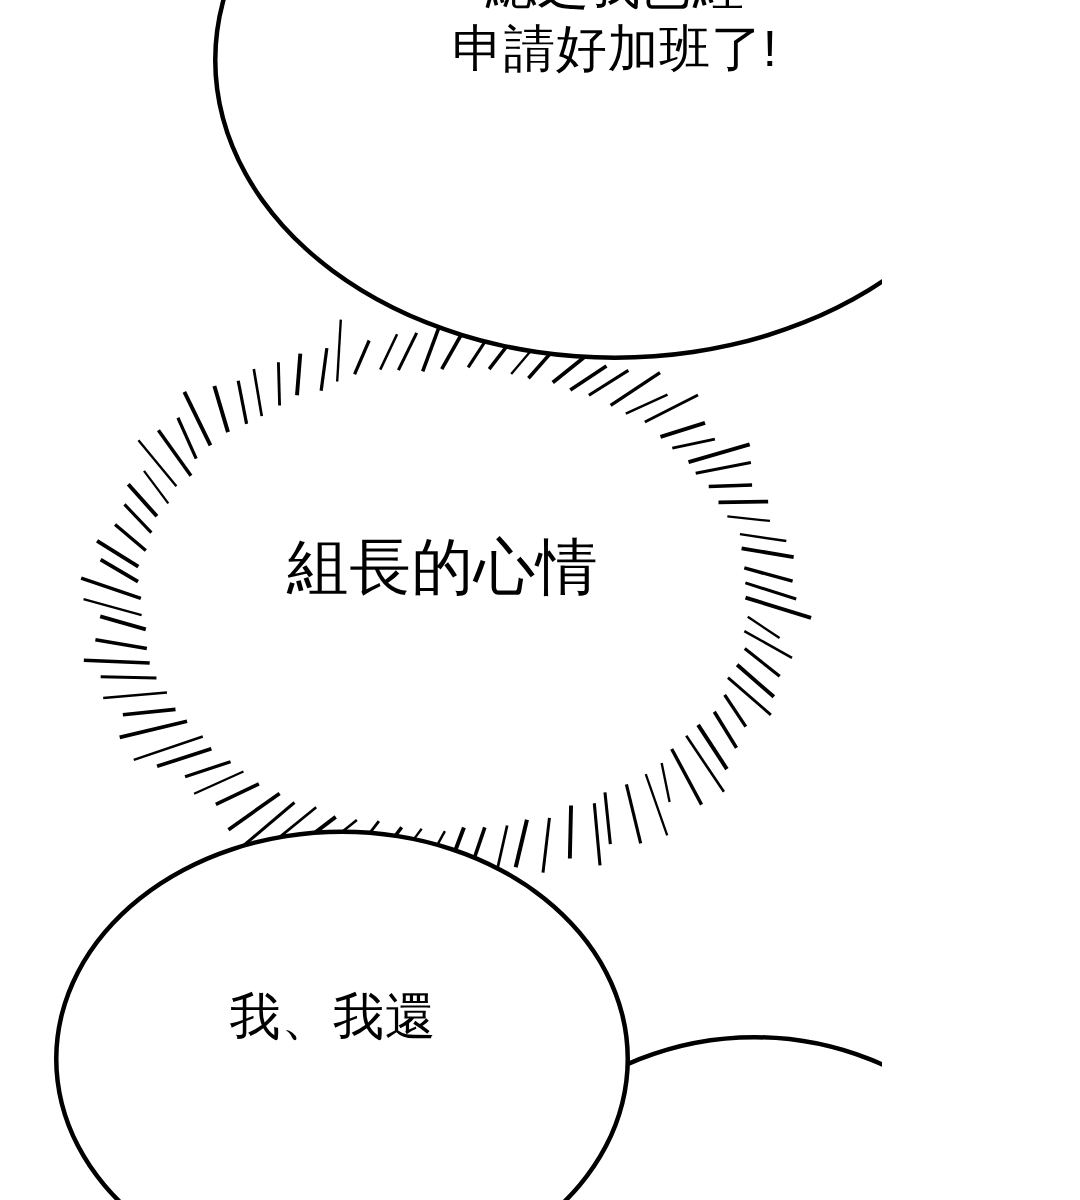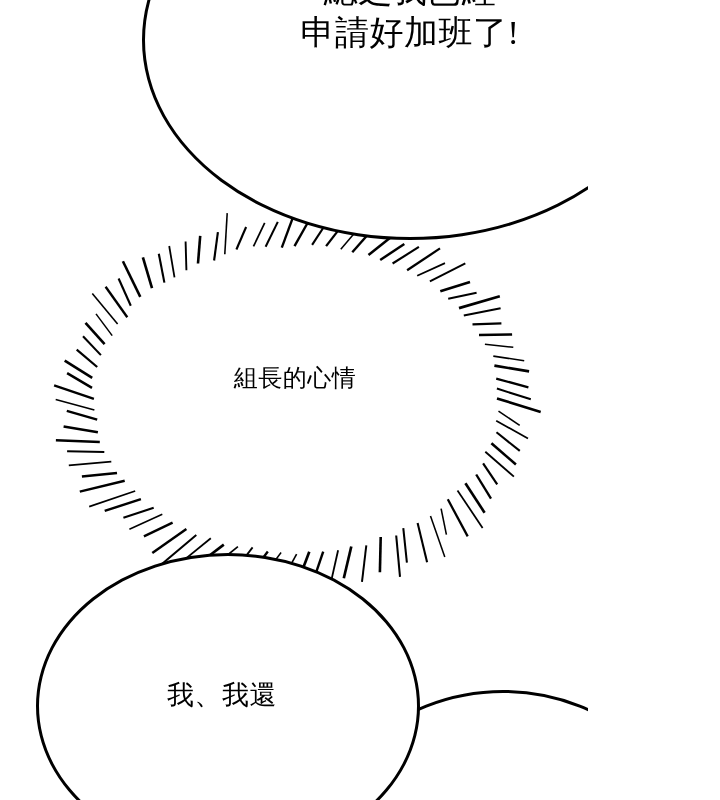--- a/index.html
+++ b/index.html
@@ -6,21 +6,21 @@
     margin: 0;
     padding: 0;
     background: #ffffff;
   }
   .panel {
     position: relative;
     width: 588px;
     height: 800px;
     overflow: hidden;
     background: var(--paper, #ffffff);
-    font-family: Liberation Serif, serif;
+    font-family: Liberation Sans, sans-serif;
     color: var(--ink, #000000);
   }
   .burst-svg {
     position: absolute;
     left: 0;
     top: 0;
     width: 720px;
     height: 800px;
   }
   .bubble {
@@ -59,28 +59,28 @@
     left: 142px;
     top: -30px;
     width: 536px;
     font-size: 34px;
     line-height: 42px;
   }
   .speech-text-burst {
     left: 95px;
     top: 358px;
     width: 400px;
-    font-size: 24px;
+    font-size: 41px;
     line-height: 40px;
   }
   .speech-text-bottom {
     left: 22px;
-    top: 676px;
+    top: 659px;
     width: 400px;
-    font-size: 27px;
+    font-size: 34px;
     line-height: 38px;
   }
 </style>
 </head>
 <body>
 
 <div class="panel">
 
   <svg class="burst-svg" viewBox="0 0 720 800">
       <line x1="497.0" y1="398.4" x2="540.7" y2="411.9" stroke="#000000" stroke-width="2.62" stroke-linecap="butt"></line>

